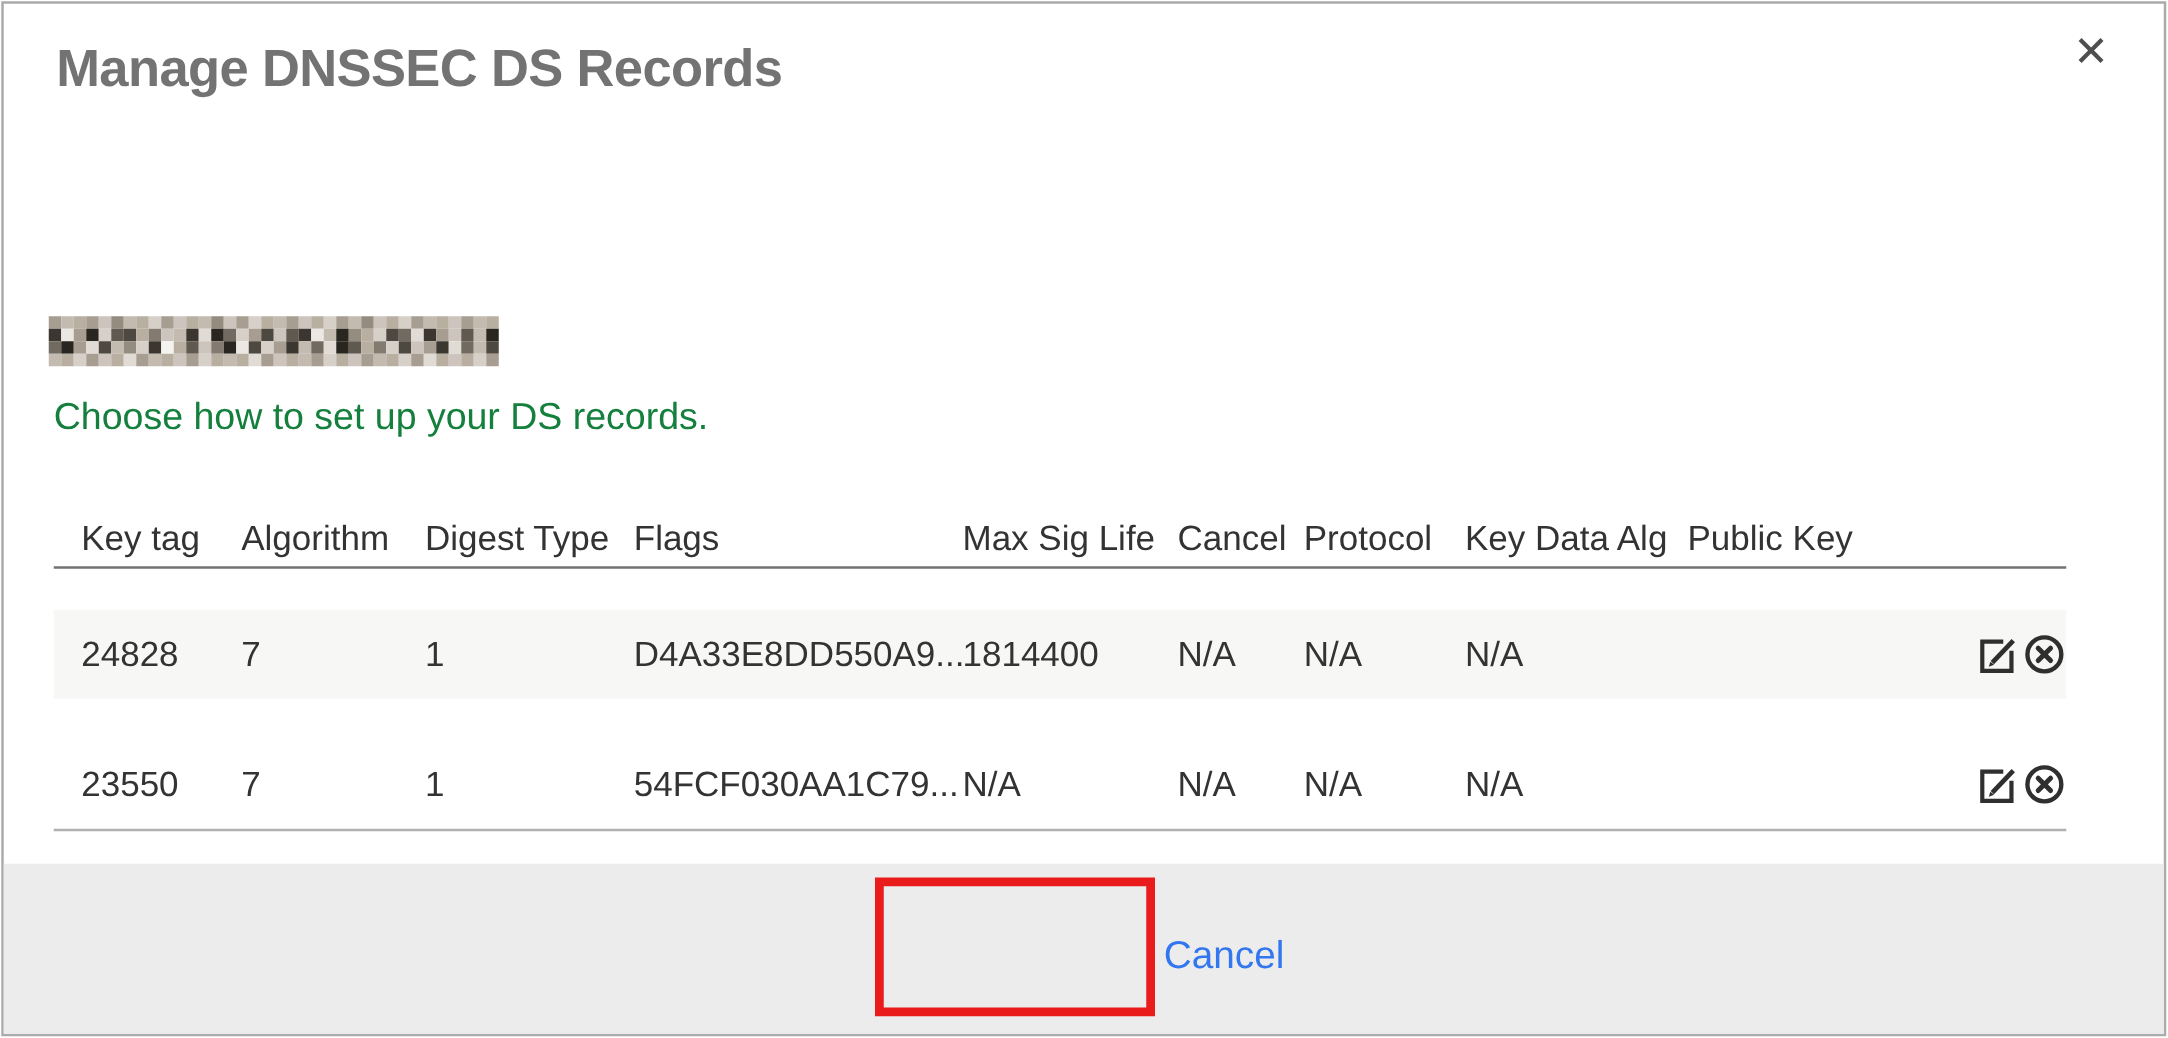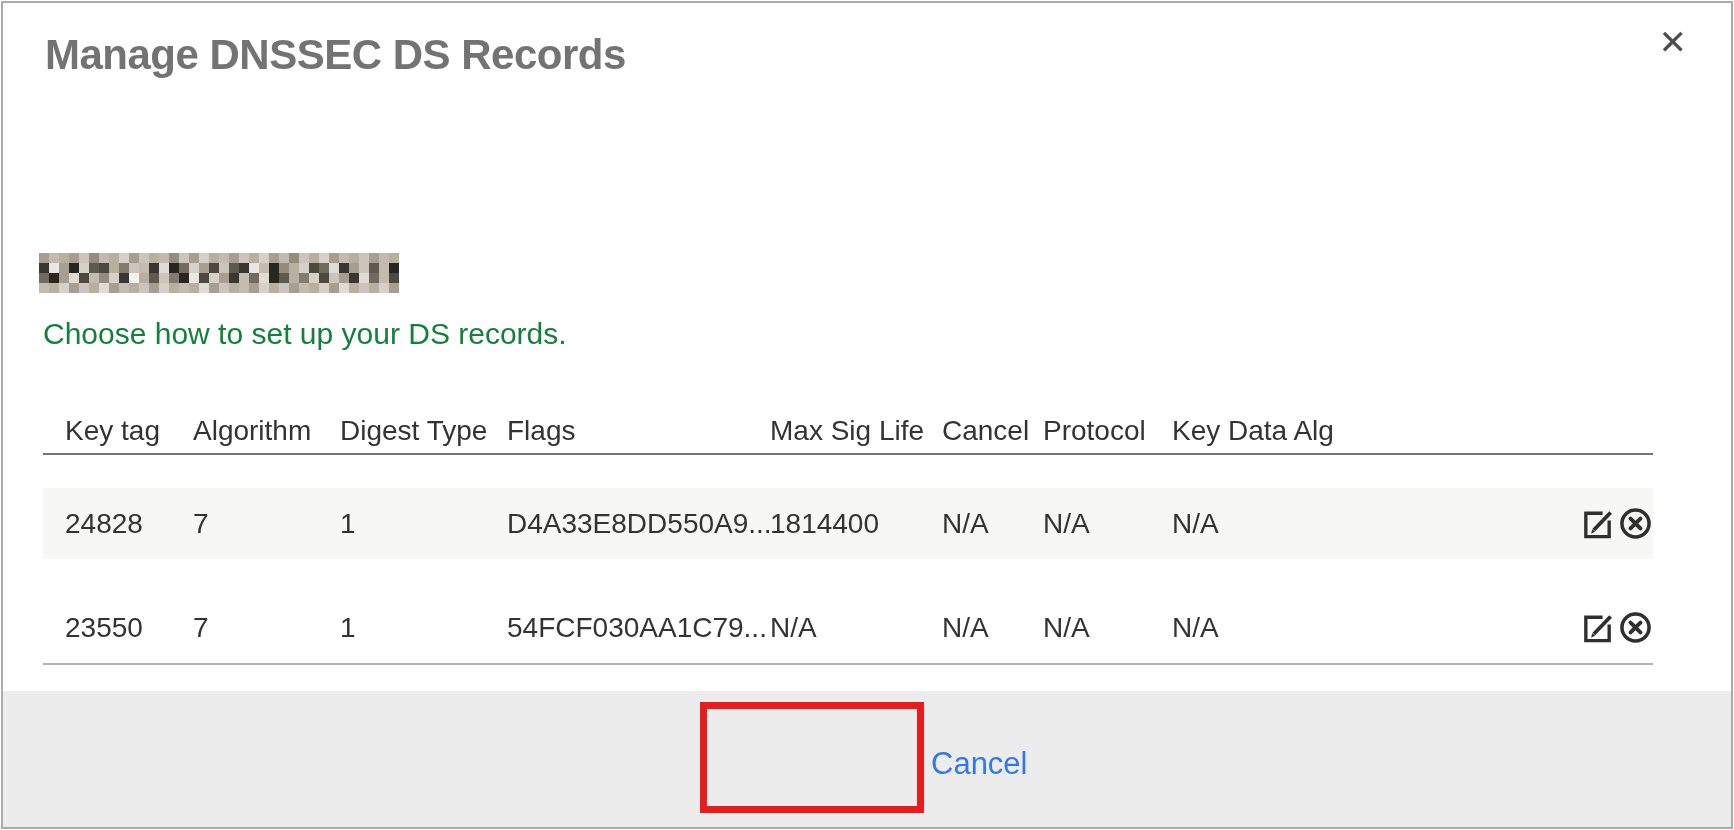--- a/index.html
+++ b/index.html
@@ -68,20 +68,21 @@
   <div class="tbl">
     <div class="trow thead">
       <span class="cell">Key tag</span>
       <span class="cell">Algorithm</span>
       <span class="cell">Digest Type</span>
       <span class="cell">Flags</span>
       <span class="cell">Max Sig Life</span>
       <span class="cell">Cancel</span>
       <span class="cell">Protocol</span>
       <span class="cell">Key Data Alg</span>
+      <span class="cell">Public Key</span>
       <span class="cell"></span>
     </div>
     <div class="tbody">
       <div class="trow drow odd">
         <span class="cell">24828</span>
         <span class="cell">7</span>
         <span class="cell">1</span>
         <span class="cell">D4A33E8DD550A9...</span>
         <span class="cell">1814400</span>
         <span class="cell">N/A</span>

